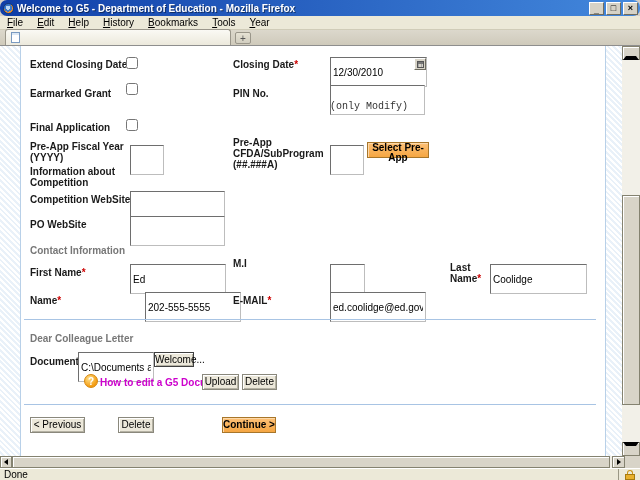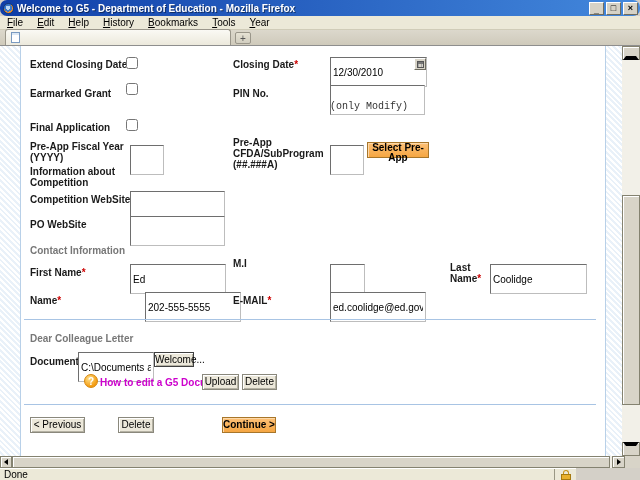--- a/index.html
+++ b/index.html
@@ -98,21 +98,21 @@
   .hthumb { position:absolute; top:0; left:12px; width:598px; height:12px;
     background:#d8d4c8; border:1px solid #848270; box-shadow:inset 1px 1px 0 #fff; }
   .hcorner { position:absolute; top:0; left:625px; width:15px; height:12px; background:#d8d4c8; }
   .arr { width:0; height:0; }
   .arr.up    { border-left:3px solid transparent; border-right:3px solid transparent; border-bottom:4px solid #000; }
   .arr.down  { border-left:3px solid transparent; border-right:3px solid transparent; border-top:4px solid #000; }
   .arr.leftA { border-top:3px solid transparent; border-bottom:3px solid transparent; border-right:4px solid #000; }
   .arr.rightA{ border-top:3px solid transparent; border-bottom:3px solid transparent; border-left:4px solid #000; }
 
   
-  .statusbar { position:absolute; top:468px; left:0; width:576px; height:12px;
+  .statusbar { position:absolute; top:468px; left:0; width:640px; height:12px;
     background:#ece9d8; border-top:1px solid #fff; display:flex; align-items:center; }
   .status-text { padding-left:4px; font-size:10px; color:#000; flex:1; }
   .lock-panel { width:22px; height:11px; border-left:1px solid #9a9784; display:flex;
     align-items:center; justify-content:center; }
   .lock { position:relative; width:10px; height:10px; }
   .lock .shackle { position:absolute; top:0; left:2px; width:6px; height:5px;
     border:1.5px solid #c89418; border-bottom:none; border-radius:3px 3px 0 0; }
   .lock .body { position:absolute; bottom:0; left:0; width:10px; height:6px;
     background:#e8b02c; border:1px solid #a67a10; }
 </style>

